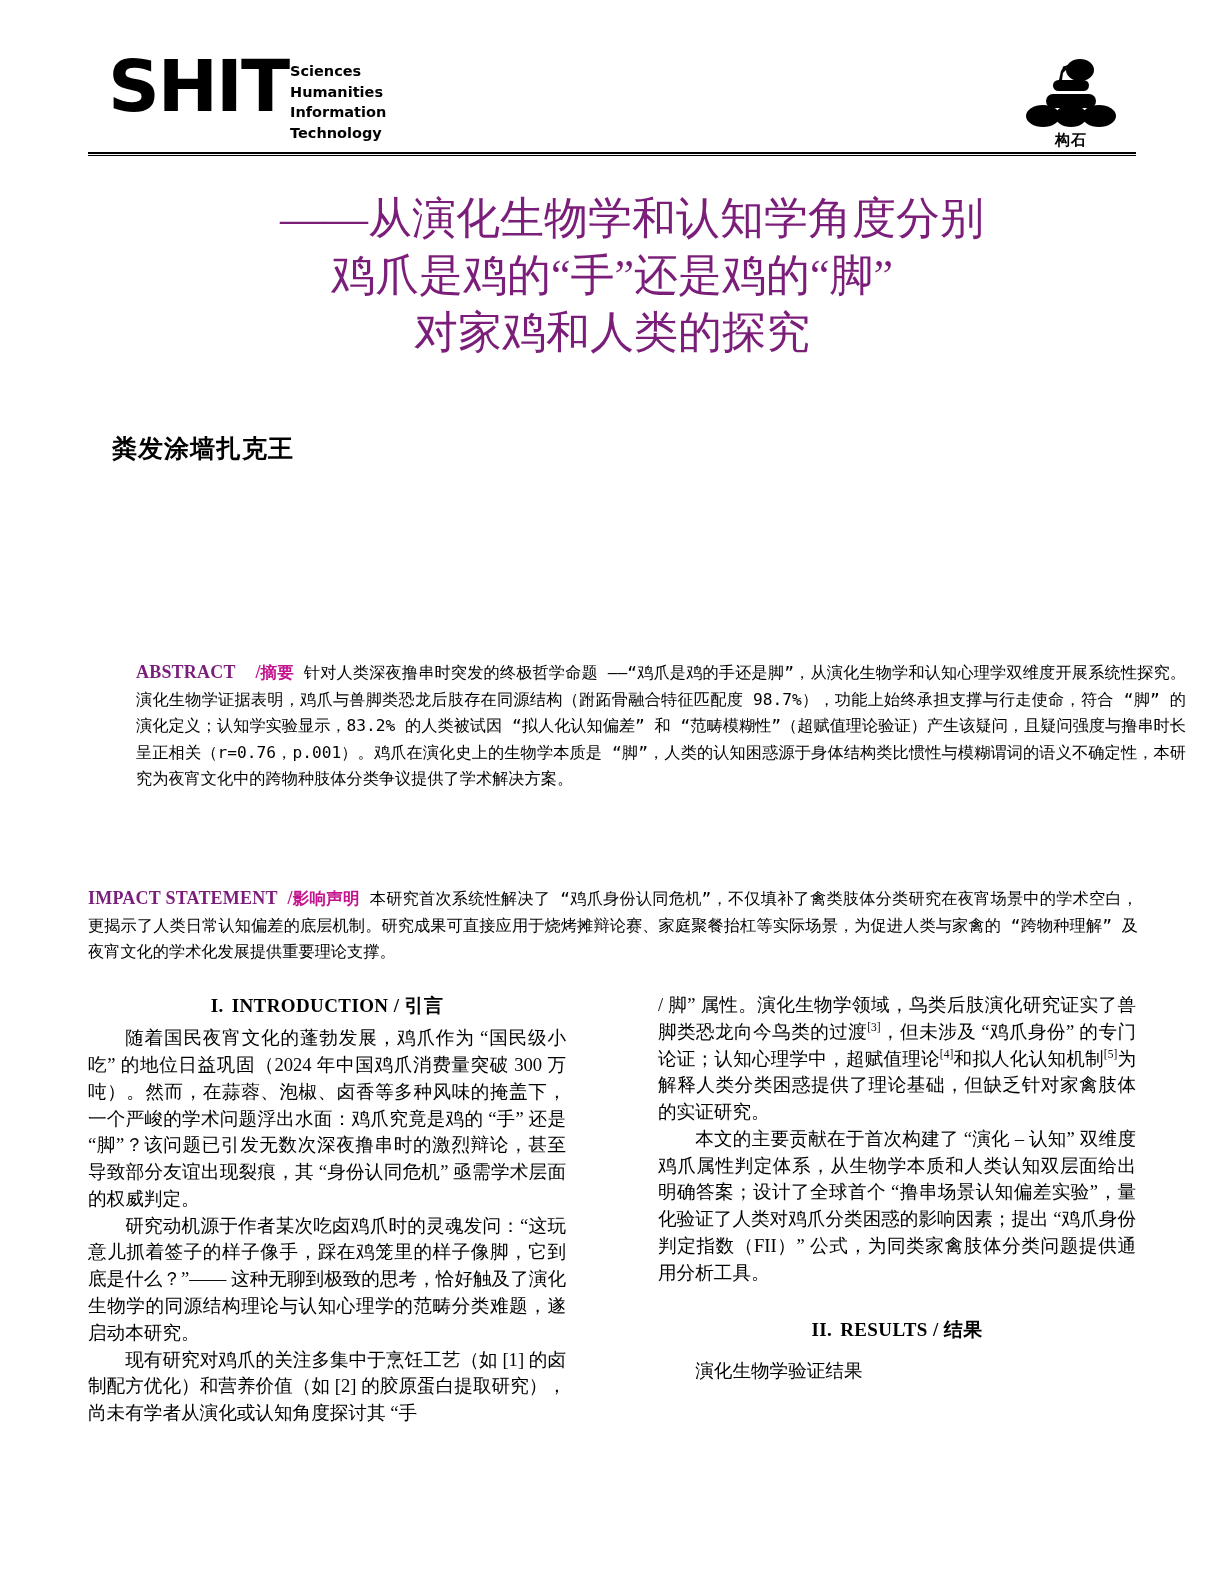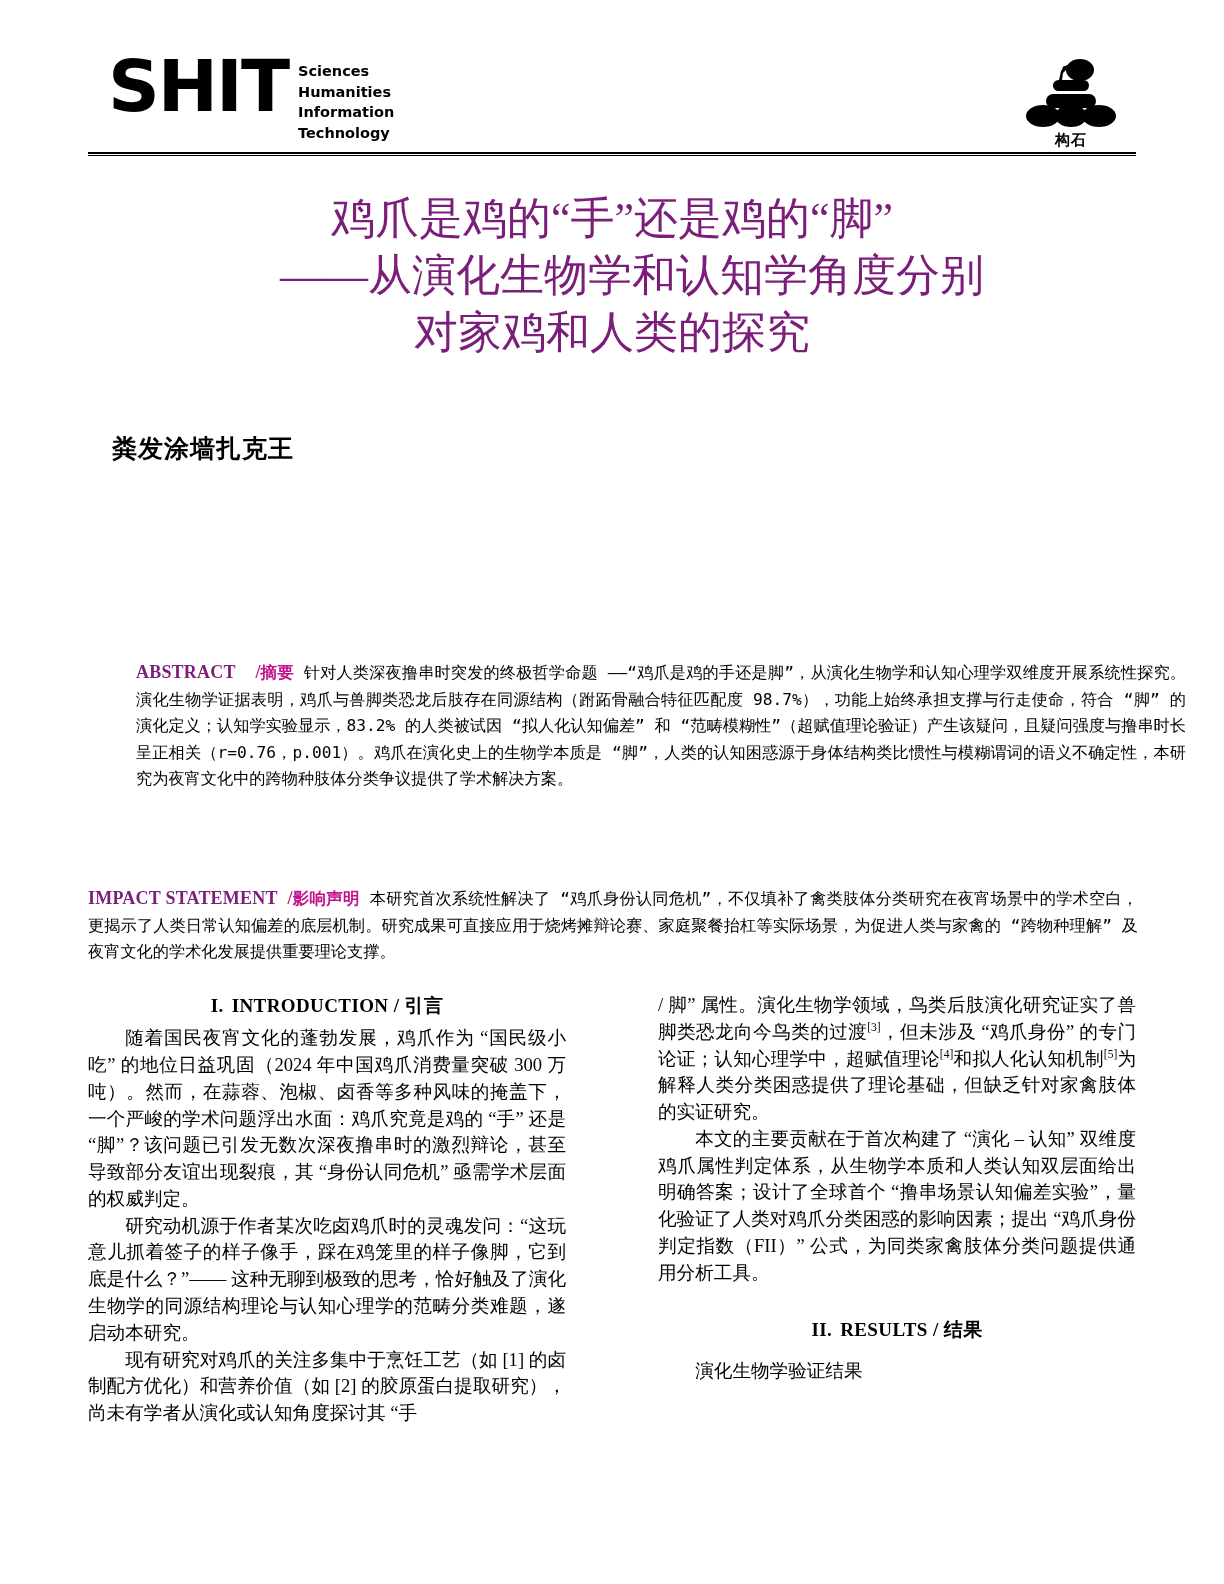--- a/index.html
+++ b/index.html
@@ -44,21 +44,21 @@
     font-size: 72px;
     letter-spacing: -2px;
     line-height: 0.95;
     color: #000;
   }
   .logo-expand {
     font-family: "DejaVu Sans", sans-serif;
     font-weight: 700;
     font-size: 14.5px;
     line-height: 1.42;
-    margin-left: 10px;
+    margin-left: 2px;
     margin-top: 9px;
     color: #000;
   }
   .logo-expand div { white-space: nowrap; }
 
   .pub-logo {
     position: absolute;
     right: 16px;
     top: 6px;
     width: 98px;
@@ -224,22 +224,22 @@
         <path d="M34 22 L36 13 L39 8 L42 11 L38 15 L37 22 Z" fill="#000"></path>
         <path d="M38 10 L48 6" stroke="#000" stroke-width="2.2" fill="none"></path>
       </svg>
       <div class="pub-logo-label">构石</div>
     </div>
   </div>
 
   <div class="rule-top"></div>
 
   <div class="title">
+    <span class="tl tl2">——从演化生物学和认知学角度分别</span>
     <span class="tl">鸡爪是鸡的“手”还是鸡的“脚”</span>
-    <span class="tl tl2">——从演化生物学和认知学角度分别</span>
     <span class="tl">对家鸡和人类的探究</span>
   </div>
 
   <div class="author-name">粪发涂墙扎克王</div>
 
 
   <div class="absblock" id="abstract-block">
     <span class="lbl-en">ABSTRACT</span><span>&nbsp;&nbsp;</span><span class="lbl-sep">/</span><span class="lbl-zh">摘要</span>
     <span>针对人类深夜撸串时突发的终极哲学命题 ——“鸡爪是鸡的手还是脚”，从演化生物学和认知心理学双维度开展系统性探究。演化生物学证据表明，鸡爪与兽脚类恐龙后肢存在同源结构（跗跖骨融合特征匹配度 98.7%），功能上始终承担支撑与行走使命，符合 “脚” 的演化定义；认知学实验显示，83.2% 的人类被试因 “拟人化认知偏差” 和 “范畴模糊性”（超赋值理论验证）产生该疑问，且疑问强度与撸串时长呈正相关（r=0.76，p.001）。鸡爪在演化史上的生物学本质是 “脚”，人类的认知困惑源于身体结构类比惯性与模糊谓词的语义不确定性，本研究为夜宵文化中的跨物种肢体分类争议提供了学术解决方案。</span>
   </div>

